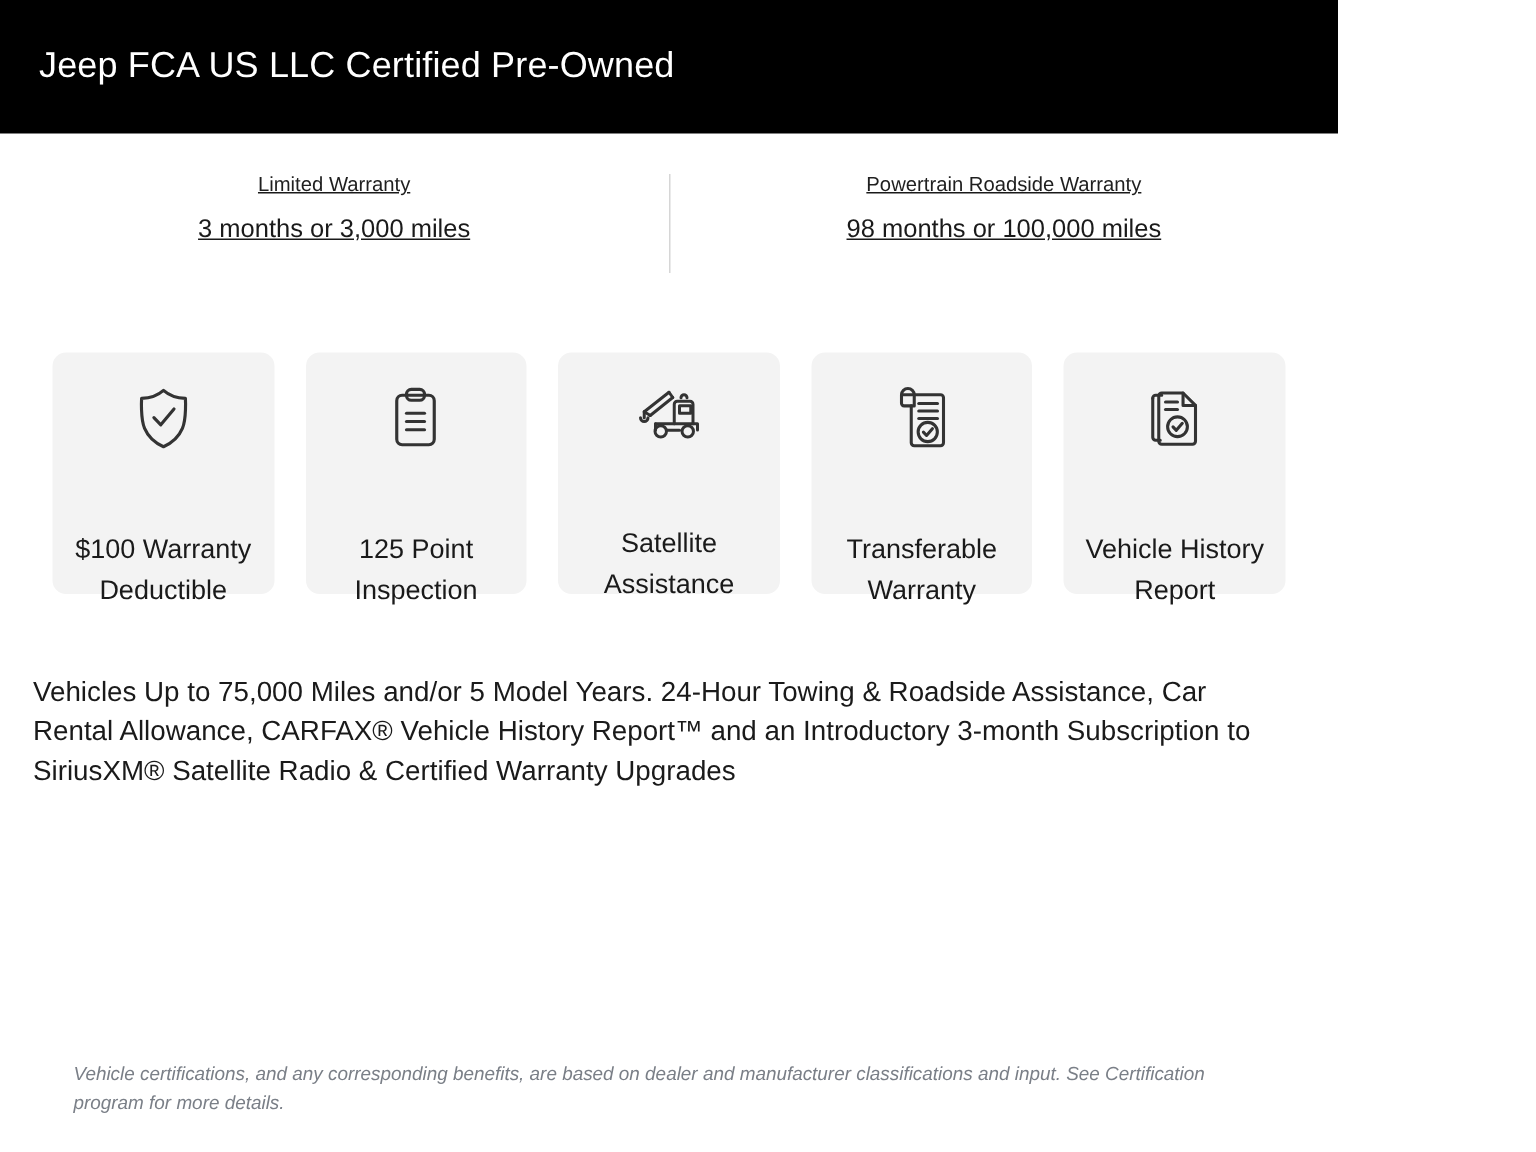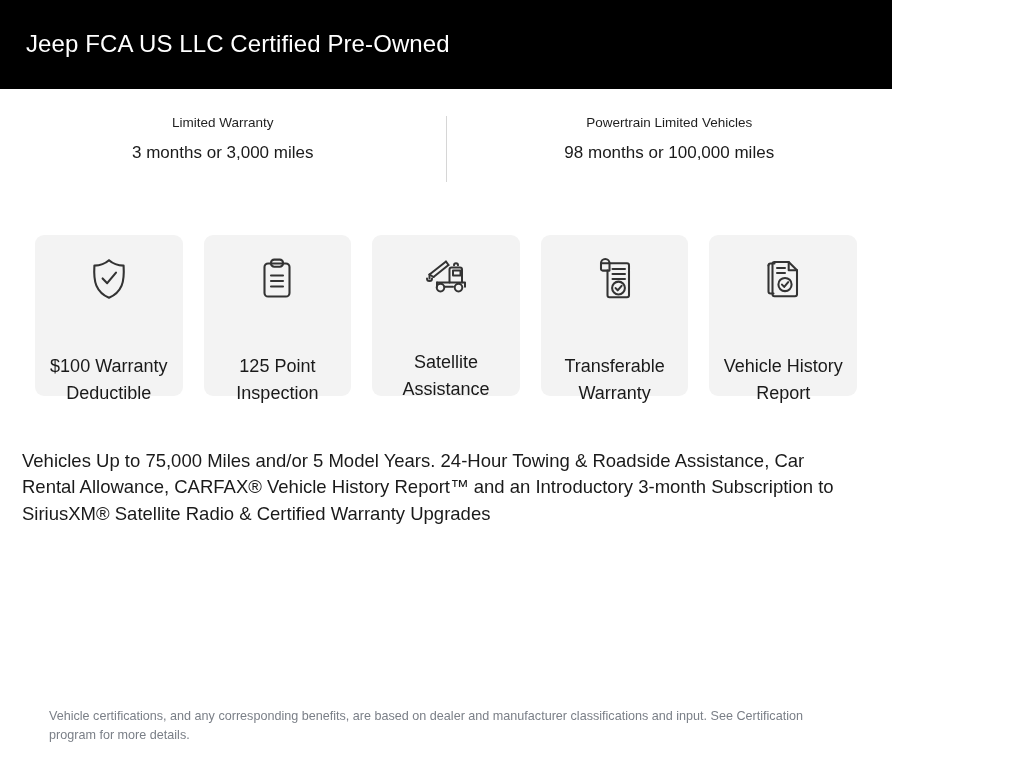--- a/index.html
+++ b/index.html
@@ -51,20 +51,21 @@
     flex: 0 0 auto;
   }
   .warranty-col {
     width: 470px;
     text-align: center;
     display: flex;
     flex-direction: column;
     align-items: center;
     justify-content: flex-start;
     padding: 0 10px;
+    text-decoration: underline;
   }
   .warranty-label {
     font-size: 13.5px;
     color: #1f1f1f;
     font-weight: 400;
     line-height: 1.3;
     margin-bottom: 10px;
   }
   .warranty-value {
     font-size: 17px;
@@ -138,20 +139,21 @@
   .footer {
     padding: 0 44px 22px 49px;
     flex: 0 0 auto;
   }
   .footer-text {
     font-size: 12.6px;
     line-height: 1.55;
     color: #7a7f87;
     font-weight: 400;
     max-width: 940px;
+    font-style: italic;
   }
 </style>
 </head>
 <body>
 
 <div class="page">
 
   <div class="header">
     <div class="header-title">Jeep FCA US LLC Certified Pre-Owned</div>
   </div>
@@ -159,21 +161,21 @@
   <div class="warranty-band">
 
     <div class="warranty-col">
       <div class="warranty-label">Limited Warranty</div>
       <div class="warranty-value">3 months or 3,000 miles</div>
     </div>
 
     <div class="warranty-divider"></div>
 
     <div class="warranty-col">
-      <div class="warranty-label">Powertrain Limited Vehicles</div>
+      <div class="warranty-label">Powertrain Roadside Warranty</div>
       <div class="warranty-value">98 months or 100,000 miles</div>
     </div>
 
   </div>
 
   <div class="cards">
 
     <div class="card">
       <div class="card-icon">
         <svg width="42" height="44" viewBox="0 0 42 44" fill="none" stroke="#333333" stroke-width="2.1" stroke-linecap="round" stroke-linejoin="round">

